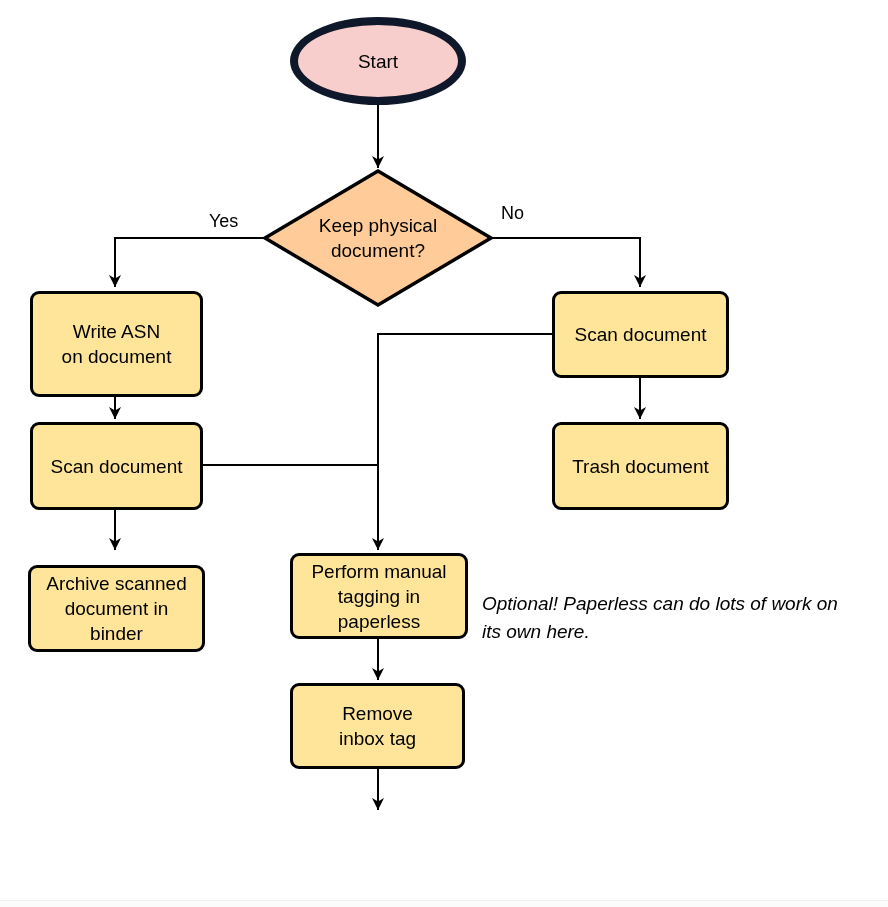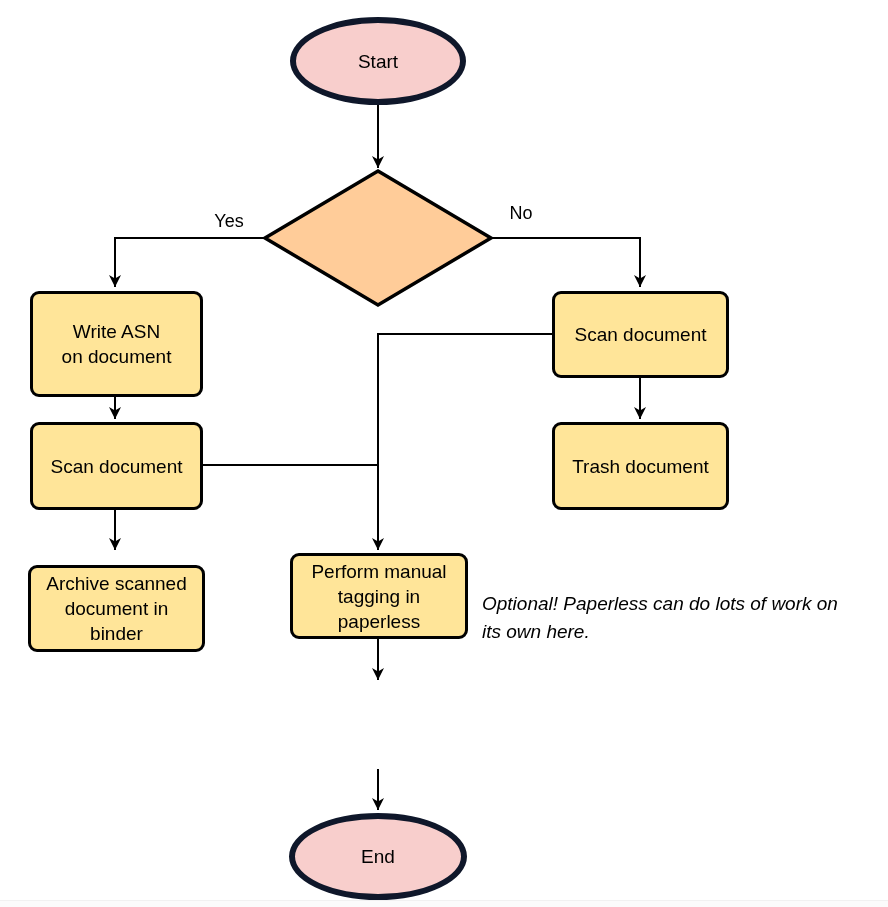--- a/index.html
+++ b/index.html
@@ -27,21 +27,21 @@
     justify-content: center;
     text-align: center;
     box-sizing: border-box;
     color: #000000;
     font-size: 19px;
     line-height: 25px;
     white-space: pre-line;
   }
   .terminal {
     background: #f8cecc;
-    border: 6px solid #0f172a;
+    border: 8px solid #0f172a;
     border-radius: 50%;
   }
   .process {
     background: #ffe599;
     border: 3px solid #000000;
     border-radius: 9px;
   }
   .decision-text {
     position: absolute;
     display: flex;
@@ -51,21 +51,21 @@
     color: #000000;
     font-size: 19px;
     line-height: 25px;
     white-space: pre-line;
   }
   .edge-label {
     position: absolute;
     color: #000000;
     font-size: 18px;
     line-height: 20px;
-    text-align: center;
+    text-align: left;
   }
   .annotation {
     position: absolute;
     color: #000000;
     font-size: 19px;
     line-height: 28px;
     font-style: italic;
     white-space: pre-line;
   }
   .bottom-edge {
@@ -102,20 +102,24 @@
     <path d="M378,639 L378,680" fill="none" stroke="#000000" stroke-width="2" marker-end="url(#arrow)"></path>
     <path d="M378,769 L378,810" fill="none" stroke="#000000" stroke-width="2" marker-end="url(#arrow)"></path>
 
     <polygon points="378,171 491,238 378,305 265,238" fill="#ffcc99" stroke="#000000" stroke-width="3.5"></polygon>
   </svg>
 
   <div class="node terminal" style="left:290px; top:17px; width:176px; height:88px;">
     <span>Start</span>
   </div>
 
+  <div class="decision-text" style="left:283px; top:171px; width:190px; height:134px;">
+    <span>Keep physical
+document?</span>
+  </div>
 
   <div class="edge-label" style="left:209px; top:211px; width:40px;">Yes</div>
   <div class="edge-label" style="left:501px; top:203px; width:40px;">No</div>
 
   <div class="node process" style="left:30px; top:291px; width:173px; height:106px;">
     <span>Write ASN
 on document</span>
   </div>
 
   <div class="node process" style="left:30px; top:422px; width:173px; height:88px;">
@@ -138,19 +142,20 @@
 
   <div class="node process" style="left:290px; top:553px; width:178px; height:86px;">
     <span>Perform manual
 tagging in
 paperless</span>
   </div>
 
   <div class="annotation" style="left:482px; top:590px; width:410px;">Optional! Paperless can do lots of work on
 its own here.</div>
 
+  <div class="node process" style="left:290px; top:683px; width:175px; height:86px;">
+    <span>Remove
+inbox tag</span>
+  </div>
 
-  <div class="node terminal" style="left:289px; top:813px; width:178px; height:87px;">
-    <span>End</span>
-  </div>
 
   <div class="bottom-edge"></div>
 </div>
 
 </body></html>

